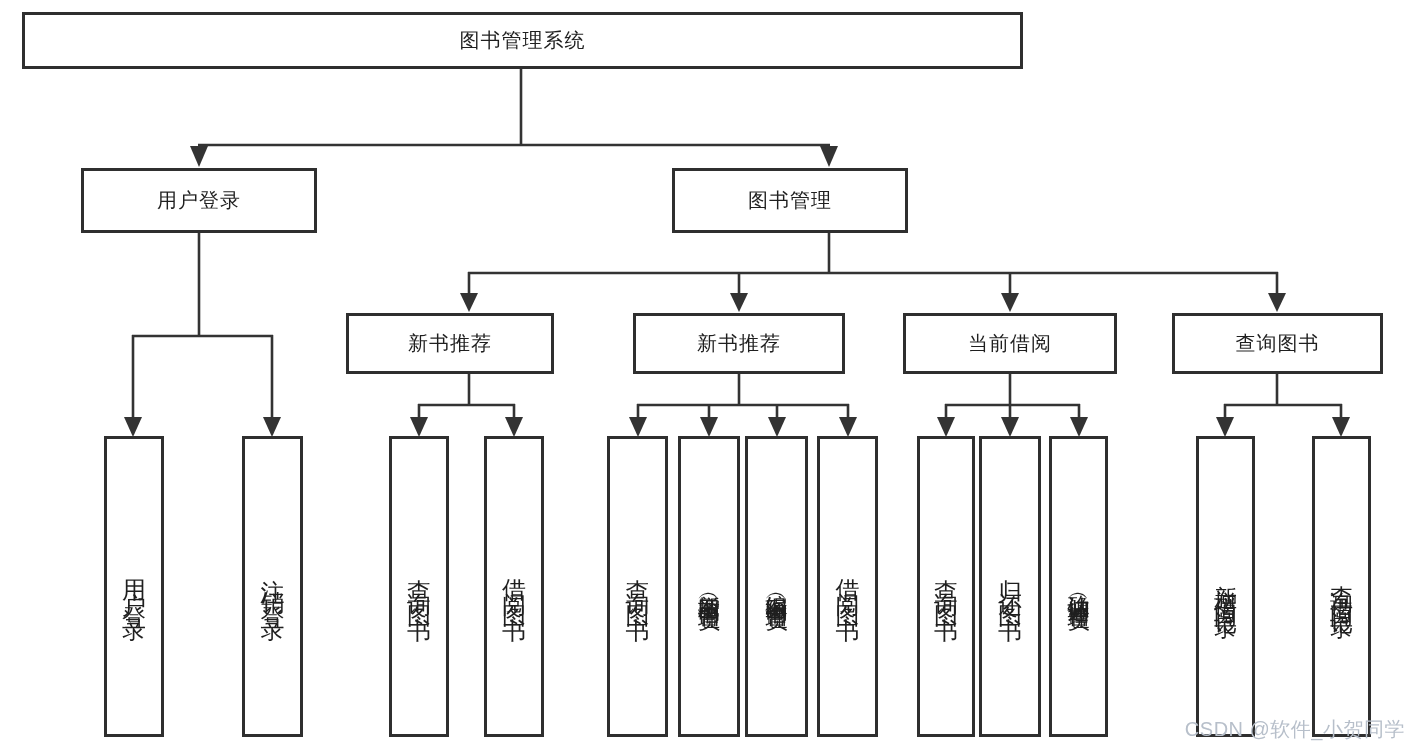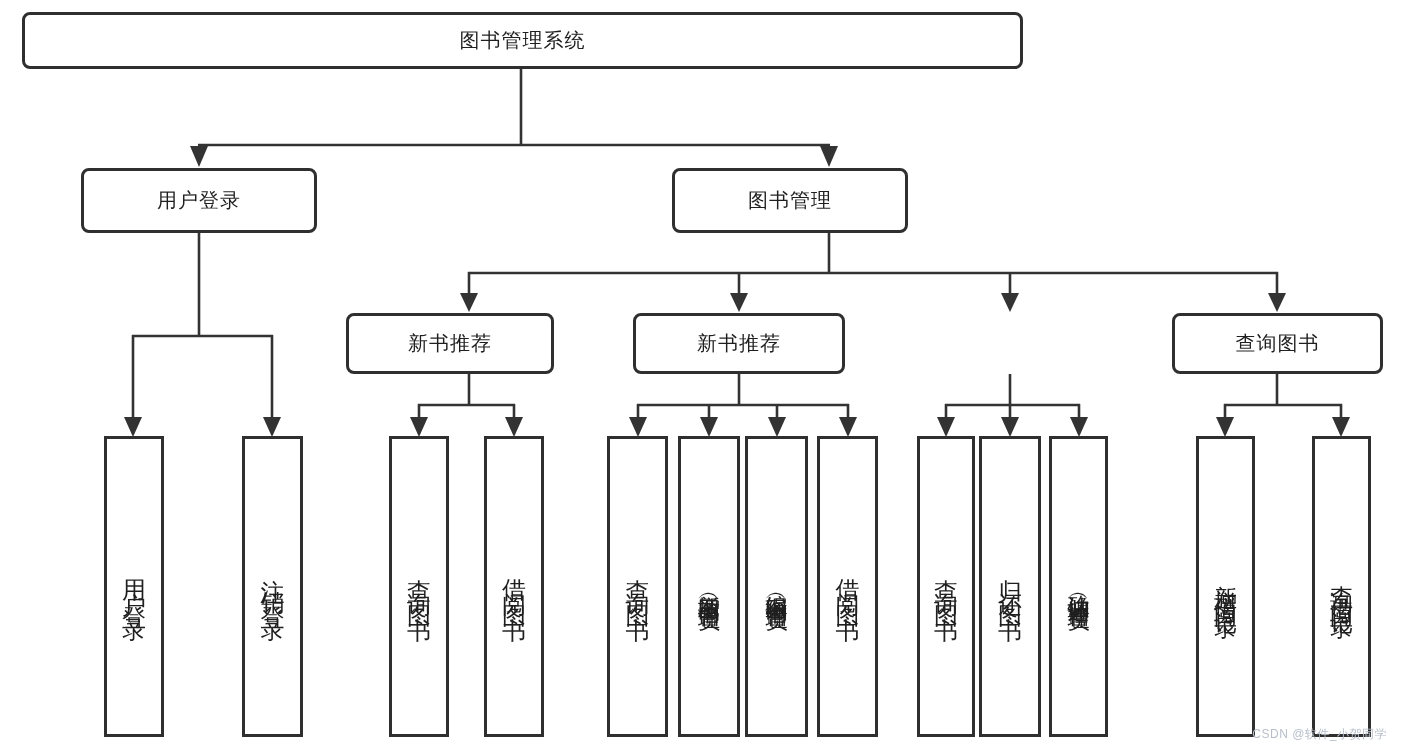--- a/index.html
+++ b/index.html
@@ -15,30 +15,30 @@
     position:relative;width:1405px;height:747px;background:#ffffff;overflow:hidden;
   }
   #wires{position:absolute;left:0;top:0;width:1405px;height:747px;}
   #wires line{stroke:var(--line);stroke-width:2.6px;}
   #wires polygon{fill:var(--line);stroke:none;}
   .box{
     position:absolute;box-sizing:border-box;background:#ffffff;
     border:3px solid var(--border);
     display:flex;align-items:center;justify-content:center;
   }
-  .hbox{font-size:20px;letter-spacing:1px;white-space:nowrap;border-radius:8px;}
+  .hbox{font-size:20px;letter-spacing:1px;white-space:nowrap;}
   .vbox .vtext{
     writing-mode:vertical-rl;text-orientation:mixed;
     font-size:24px;letter-spacing:0.55em;line-height:1;white-space:nowrap;
   }
   .vbox .vtext.med{font-size:23px;letter-spacing:0.28em;}
   .vbox .vtext.long{font-size:22px;letter-spacing:0.10em;}
   #watermark{
-    position:absolute;right:18px;bottom:4px;z-index:5;
-    font-size:12px;color:var(--wm);letter-spacing:0.5px;white-space:nowrap;margin-top:28px;
+    position:absolute;right:0;bottom:4px;z-index:5;
+    font-size:20px;color:var(--wm);letter-spacing:0.5px;white-space:nowrap;margin-top:28px;
   }
 </style>
 </head>
 <body>
 
 <div id="stage">
 
   <svg id="wires" viewBox="0 0 1405 747" xmlns="http://www.w3.org/2000/svg">
 
     <line x1="521" y1="69" x2="521" y2="145"></line>
@@ -109,20 +109,23 @@
   <div class="box hbox" style="left:672px;top:168px;width:236px;height:65px;">
     <span>图书管理</span>
   </div>
 
   <div class="box hbox" style="left:346px;top:313px;width:208px;height:61px;">
     <span>新书推荐</span>
   </div>
   <div class="box hbox" style="left:633px;top:313px;width:212px;height:61px;">
     <span>新书推荐</span>
   </div>
+  <div class="box hbox" style="left:903px;top:313px;width:214px;height:61px;">
+    <span>当前借阅</span>
+  </div>
   <div class="box hbox" style="left:1172px;top:313px;width:211px;height:61px;">
     <span>查询图书</span>
   </div>
 
   <div class="box vbox" style="left:104px;top:436px;width:60px;height:301px;">
     <span class="vtext">用户登录</span>
   </div>
   <div class="box vbox" style="left:242px;top:436px;width:61px;height:301px;">
     <span class="vtext">注销登录</span>
   </div>

